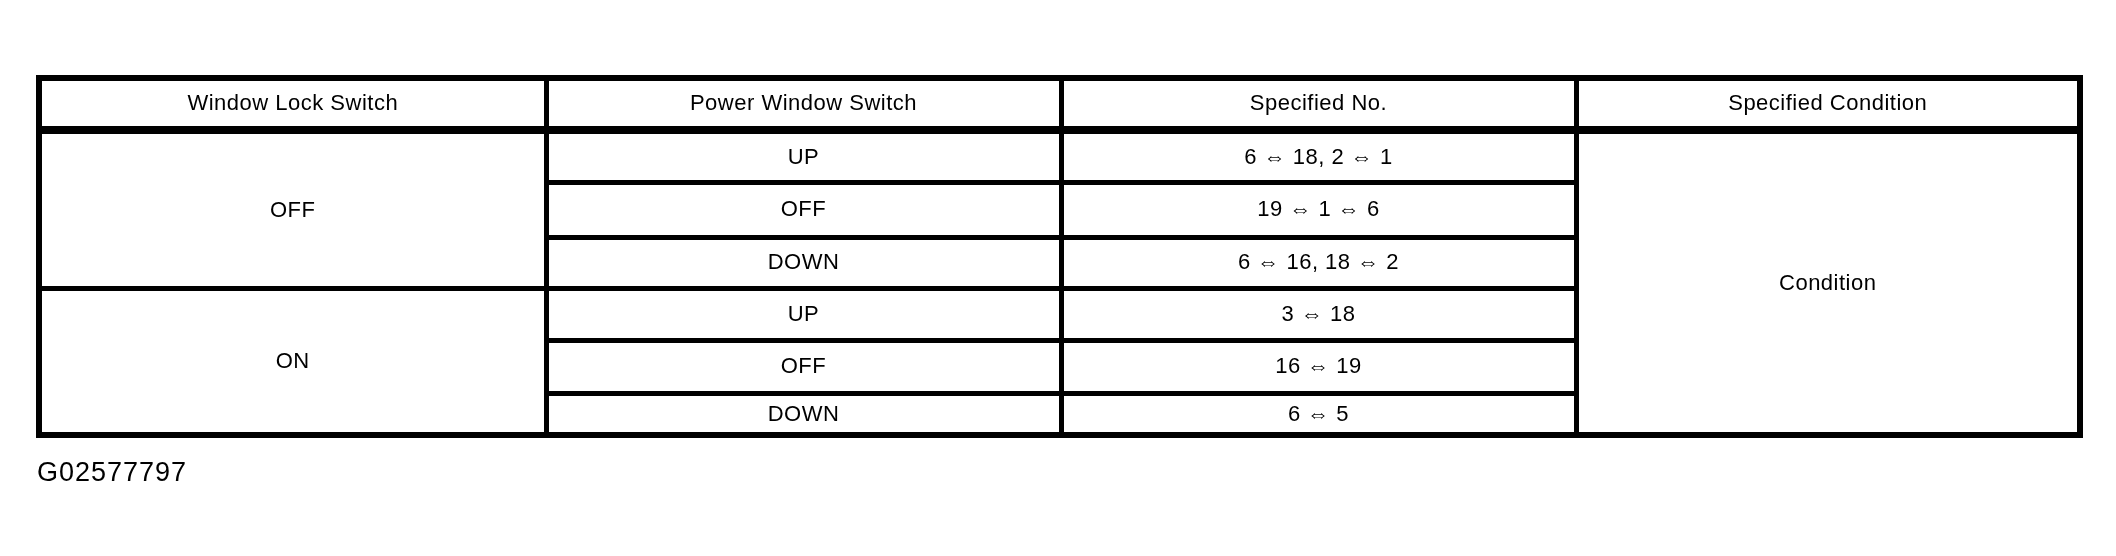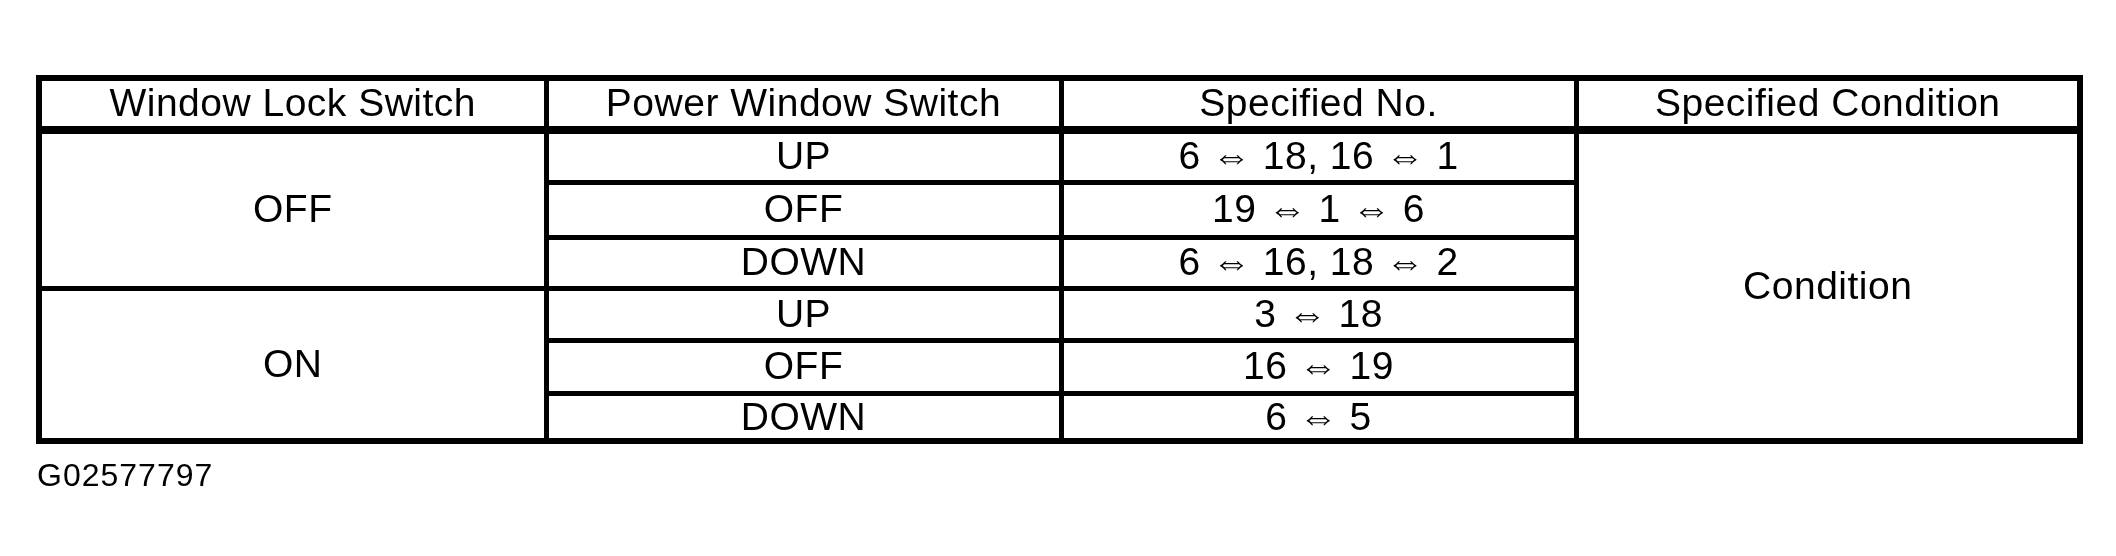--- a/index.html
+++ b/index.html
@@ -24,21 +24,21 @@
     border-collapse: collapse;
     table-layout: fixed;
     border: 6px solid #000;
   }
   .spec-table th,
   .spec-table td {
     border: 5px solid #000;
     padding: 0;
     text-align: center;
     vertical-align: middle;
-    font-size: 39px;
+    font-size: 22px;
     font-weight: normal;
     line-height: 1.1;
     white-space: nowrap;
     letter-spacing: 0.5px;
   }
   .spec-table thead th {
     height: 45px;
     border-bottom-width: 8px;
   }
   tr.r1 { height: 52px; }
@@ -48,21 +48,21 @@
   tr.r5 { height: 53px; }
   tr.r6 { height: 42px; }
   col.c1 { width: 507px; }
   col.c2 { width: 515px; }
   col.c3 { width: 515px; }
   col.c4 { width: 504px; }
   .figure-id {
     position: absolute;
     left: 37px;
     top: 457px;
-    font-size: 32px;
+    font-size: 27px;
     letter-spacing: 1px;
   }
 </style>
 </head>
 <body>
 
 <table class="spec-table">
   <colgroup>
     <col class="c1">
       <col class="c2">
@@ -74,21 +74,21 @@
       <th>Window Lock Switch</th>
       <th>Power Window Switch</th>
       <th>Specified No.</th>
       <th>Specified Condition</th>
     </tr>
   </thead>
   <tbody>
     <tr class="r1">
       <td rowspan="3">OFF</td>
       <td>UP</td>
-      <td>6 ⇔ 18, 16 ⇔ 1</td>
+      <td>6 ⇔ 18, 2 ⇔ 1</td>
       <td rowspan="6">Condition</td>
     </tr>
     <tr class="r2">
       <td>OFF</td>
       <td>19 ⇔ 1 ⇔ 6</td>
     </tr>
     <tr class="r3">
       <td>DOWN</td>
       <td>6 ⇔ 16, 18 ⇔ 2</td>
     </tr>

